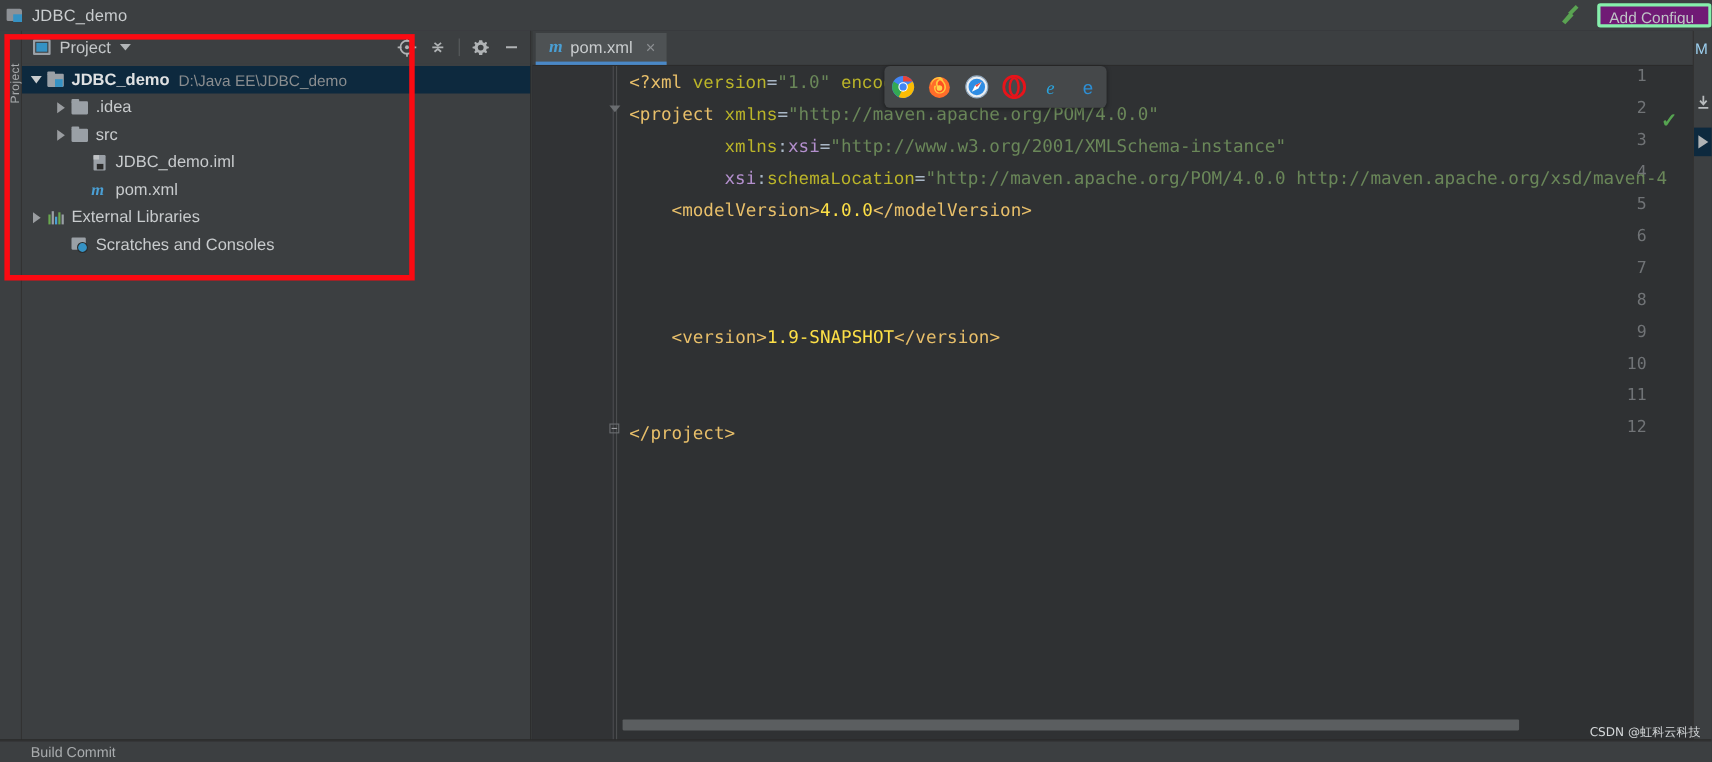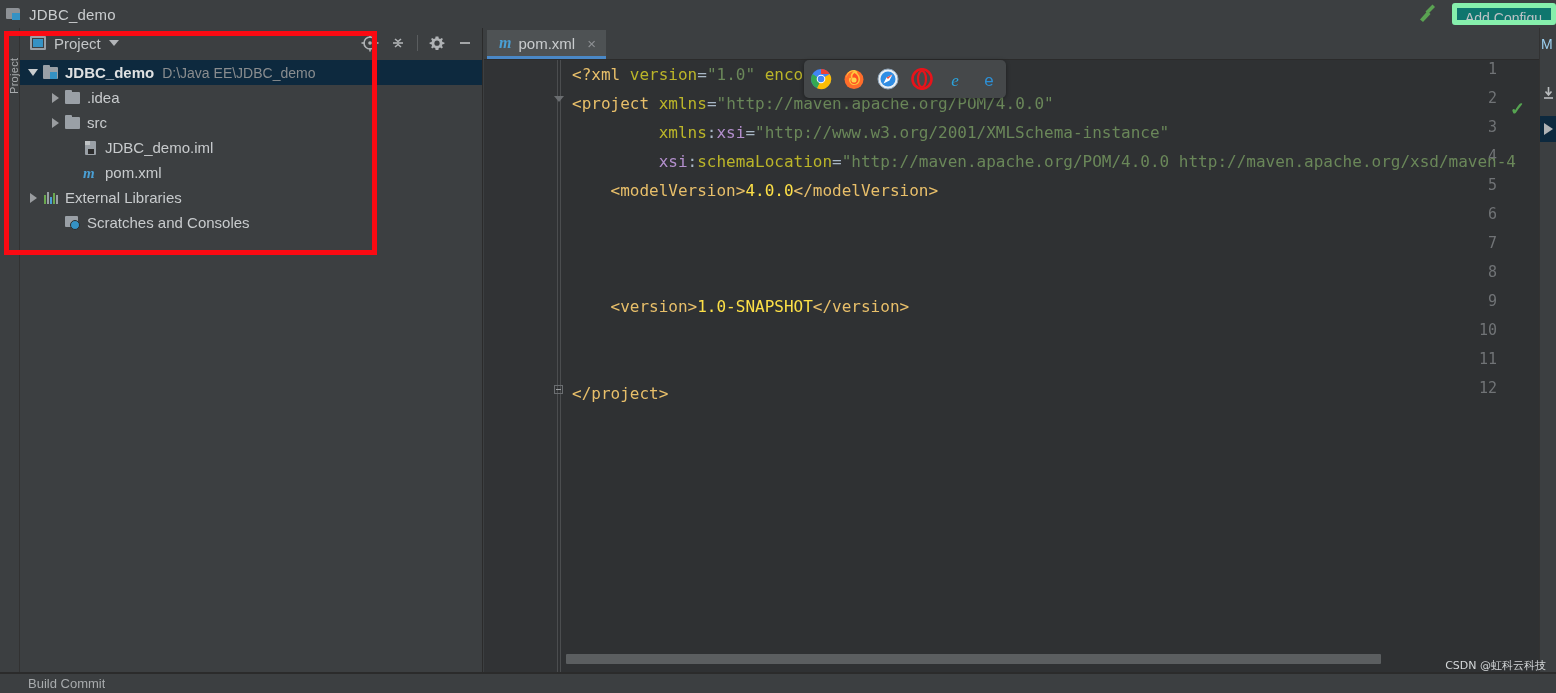--- a/index.html
+++ b/index.html
@@ -31,23 +31,23 @@
   .title-text {
     margin-left: 7px; color: #c9ccce; font-size: 15px;
     letter-spacing: .2px;
   }
   .build-hammer {
     position: absolute; left: 1415px; top: 3px; width: 24px; height: 22px;
   }
   .addconfig {
     position: absolute; left: 1452px; top: 3px; height: 22px;
     min-width: 104px; padding: 0 8px;
-    border: 5px solid #86efac; border-radius: 3px;
+    border: 3px solid #86efac; border-radius: 3px;
     color: #bfc3c6; font-size: 14px; line-height: 20px;
-    background: #0f766e; white-space: nowrap; overflow: hidden;
+    background: #701a75; white-space: nowrap; overflow: hidden;
   }
 
   
   .leftstrip {
     position: absolute; left: 0; top: 28px; width: 20px; height: 645px;
     background: #3c3f41; border-right: 1px solid #323232;
   }
   .leftstrip .vlabel {
     position: absolute; left: -16px; top: 30px; width: 60px;
     transform: rotate(-90deg); transform-origin: center;
@@ -157,21 +157,21 @@
   .fold .tri { width:0;height:0;border-left:5px solid transparent;border-right:5px solid transparent;border-top:6px solid #6a6d70;}
   .vbar { position:absolute; left:76px; top:0; bottom:0; width:1px; background:#4b4d4f; }
 
   .code {
     position: absolute; left: 88px; top: 0; right: 0; height: 100%;
     font-family: "DejaVu Sans Mono", monospace; font-size: 16px;
     white-space: pre; overflow: hidden;
   }
   .cline { position: absolute; left: 0; height: 29px; line-height: 29px; }
   .tk-tag { color: #e8bf6a; }
-  .tk-attr { color: #bbb529; }
+  .tk-attr { color: #bbb529; font-family: Liberation Mono, monospace; }
   .tk-ns { color: #b38fcd; }
   .tk-str { color: #6a8759; }
   .tk-txt { color: #fde047; }
   .tk-punct { color: #a9b7c6; }
 
   .hscroll {
     position: absolute; left: 82px; bottom: 9px; width: 815px; height: 10px;
     background: #5b5e60; border-radius: 1px;
   }
   .checkmark {
@@ -398,21 +398,21 @@
           <div class="dash"></div>
       </div>
 
       <div class="code">
         <div class="cline" id="cl0" style="top: 0px; left: 0px;"><span class="tk-tag">&lt;?xml </span><span class="tk-attr">version</span><span class="tk-punct">=</span><span class="tk-str">"1.0"</span><span class="tk-txt"> </span><span class="tk-attr">encoding</span><span class="tk-punct">=</span><span class="tk-str">"UTF-8"</span><span class="tk-tag">?&gt;</span></div>
         <div class="cline" id="cl1" style="top: 29px; left: 0px;"><span class="tk-tag">&lt;project </span><span class="tk-attr">xmlns</span><span class="tk-punct">=</span><span class="tk-str">"http://maven.apache.org/POM/4.0.0"</span></div>
         <div class="cline" id="cl2" style="top: 58px; left: 86.67px;"><span class="tk-attr">xmlns</span><span class="tk-punct">:</span><span class="tk-ns">xsi</span><span class="tk-punct">=</span><span class="tk-str">"http://www.w3.org/2001/XMLSchema-instance"</span></div>
         <div class="cline" id="cl3" style="top: 87px; left: 86.67px;"><span class="tk-ns">xsi</span><span class="tk-punct">:</span><span class="tk-attr">schemaLocation</span><span class="tk-punct">=</span><span class="tk-str">"http://maven.apache.org/POM/4.0.0 http://maven.apache.org/xsd/maven-4</span></div>
         <div class="cline" id="cl4" style="top: 116px; left: 38.52px;"><span class="tk-tag">&lt;modelVersion&gt;</span><span class="tk-txt">4.0.0</span><span class="tk-tag">&lt;/modelVersion&gt;</span></div>
         <div class="cline" id="cl5" style="top: 145px; left: 0px;"></div>
-        <div class="cline" id="cl8" style="top: 232px; left: 38.52px;"><span class="tk-tag">&lt;version&gt;</span><span class="tk-txt">1.0-SNAPSHOT</span><span class="tk-tag">&lt;/version&gt;</span></div>
+        <div class="cline" id="cl8" style="top: 232px; left: 38.52px;"><span class="tk-tag">&lt;version&gt;</span><span class="tk-txt">1.9-SNAPSHOT</span><span class="tk-tag">&lt;/version&gt;</span></div>
         <div class="cline" id="cl9" style="top: 261px; left: 0px;"></div>
         <div class="cline" id="cl10" style="top: 290px; left: 0px;"></div>
         <div class="cline" id="cl11" style="top: 319px; left: 0px;"><span class="tk-tag">&lt;/project&gt;</span></div>
       </div>
 
       <div class="checkmark">✓</div>
       <div class="hscroll"></div>
     </div>
   </div>
 

